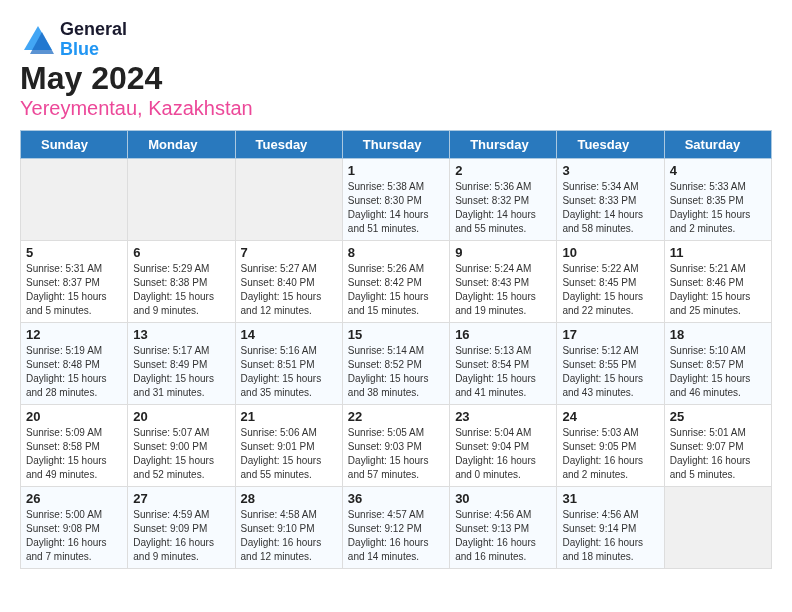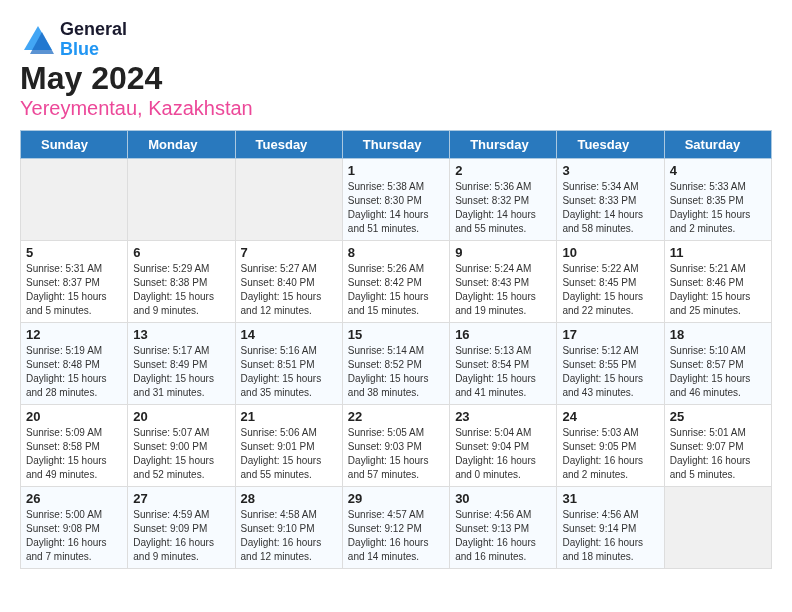--- a/index.html
+++ b/index.html
@@ -250,21 +250,21 @@
         </td>
         <td>
           <span class="day-num">27</span>
           <div class="cell-detail">Sunrise: 4:59 AM<br>Sunset: 9:09 PM<br>Daylight: 16 hours and 9 minutes.</div>
         </td>
         <td>
           <span class="day-num">28</span>
           <div class="cell-detail">Sunrise: 4:58 AM<br>Sunset: 9:10 PM<br>Daylight: 16 hours and 12 minutes.</div>
         </td>
         <td>
-          <span class="day-num">29</span>
+          <span class="day-num">36</span>
           <div class="cell-detail">Sunrise: 4:57 AM<br>Sunset: 9:12 PM<br>Daylight: 16 hours and 14 minutes.</div>
         </td>
         <td>
           <span class="day-num">30</span>
           <div class="cell-detail">Sunrise: 4:56 AM<br>Sunset: 9:13 PM<br>Daylight: 16 hours and 16 minutes.</div>
         </td>
         <td>
           <span class="day-num">31</span>
           <div class="cell-detail">Sunrise: 4:56 AM<br>Sunset: 9:14 PM<br>Daylight: 16 hours and 18 minutes.</div>
         </td>

